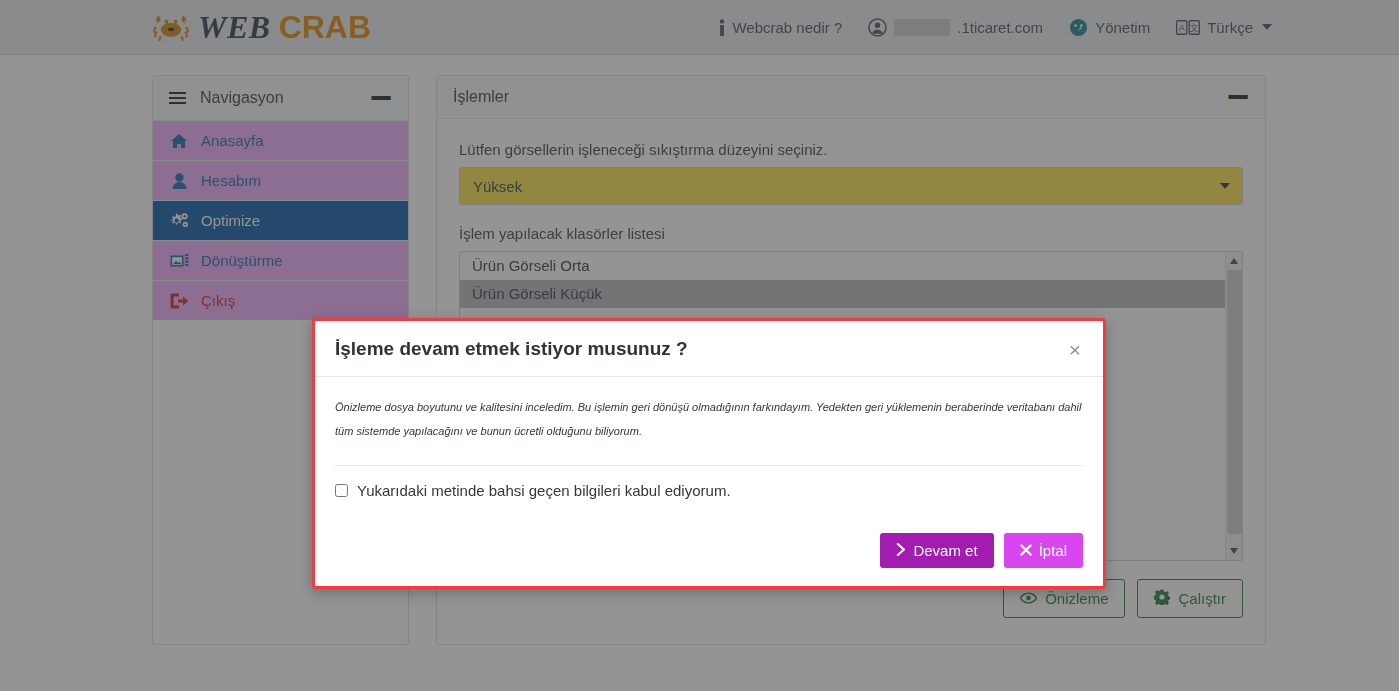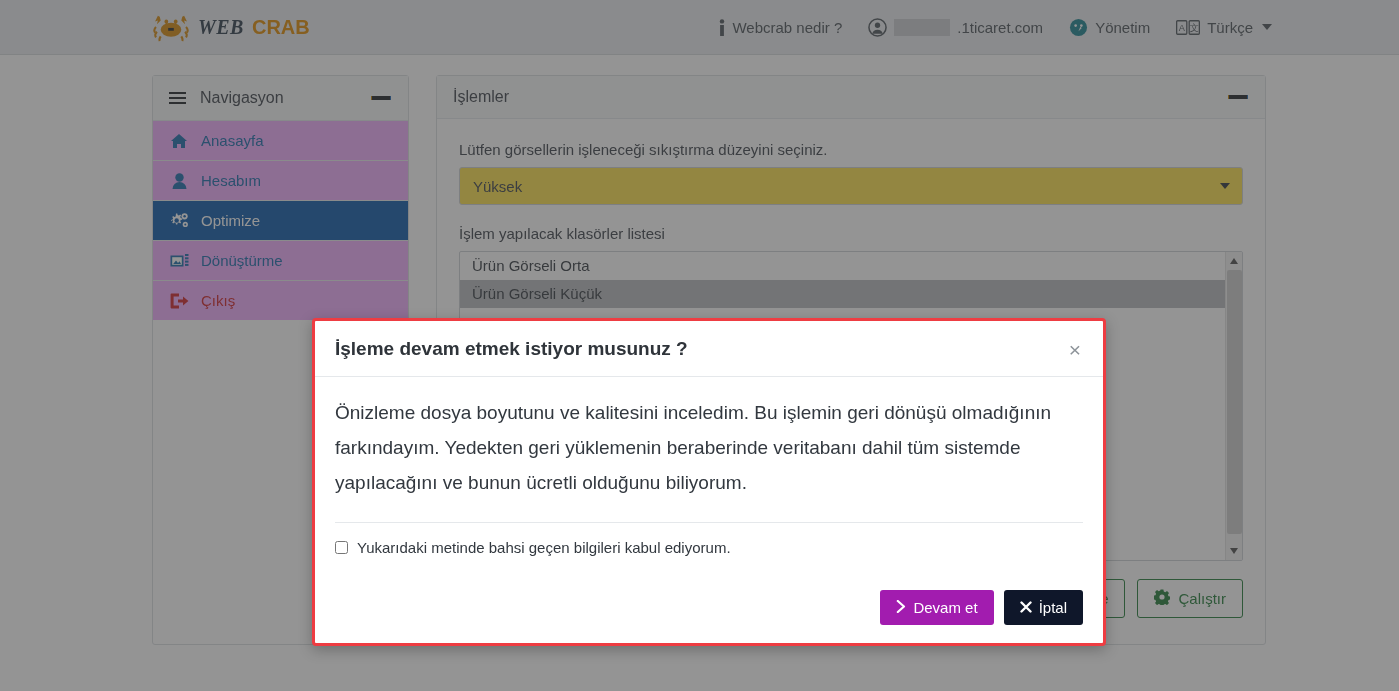--- a/index.html
+++ b/index.html
@@ -34,21 +34,21 @@
     display: flex;
     align-items: center;
     gap: 8px;
     text-decoration: none;
   }
   #brand .crab { width: 38px; height: 30px; display:block; }
   #brand .word {
     font-family: "Liberation Serif", serif;
     font-style: italic;
     font-weight: 700;
-    font-size: 20px;
+    font-size: 32px;
     letter-spacing: .5px;
   }
   #brand .w-web { color: #2b3a4a; }
   #brand .w-crab { color: #e08a00; font-family:"Liberation Sans", sans-serif; font-style: normal; font-weight:700; letter-spacing:0px;}
 
   #nav-right {
     position: absolute;
     right: 127px;
     display: flex;
     align-items: center;
@@ -263,23 +263,24 @@
     border: none;
     background: none;
     font-size: 21px;
     line-height: 1;
     color: #8d9399;
     cursor: pointer;
     padding: 0 2px;
   }
   .modal-body { padding: 18px 20px 0 20px; }
   .modal-body p {
-    font-size: 19px;
+    font-size: 11px;
     color: #32383f;
-    line-height: 35px;
+    line-height: 24px;
+    font-style: italic;
   }
   .modal-body hr {
     border: none;
     border-top: 1px solid #e5e8eb;
     margin: 22px 0 16px 0;
   }
   .agree-row {
     display: flex;
     align-items: center;
     gap: 9px;
@@ -301,21 +302,21 @@
     gap: 7px;
     padding: 9px 16px;
     font-size: 15px;
     color: #fff;
     border: none;
     border-radius: 3px;
     cursor: pointer;
     white-space: nowrap;
   }
   .btn-green { background: #a21caf; }
-  .btn-red   { background: #0f172a; }
+  .btn-red   { background: #d946ef; }
   .glyph { font-size: 14px; line-height: 1; display:inline-block; }
 </style>
 </head>
 <body>
 
 <div id="page">
 
   <div id="navbar">
 
     <a id="brand" href="#">

